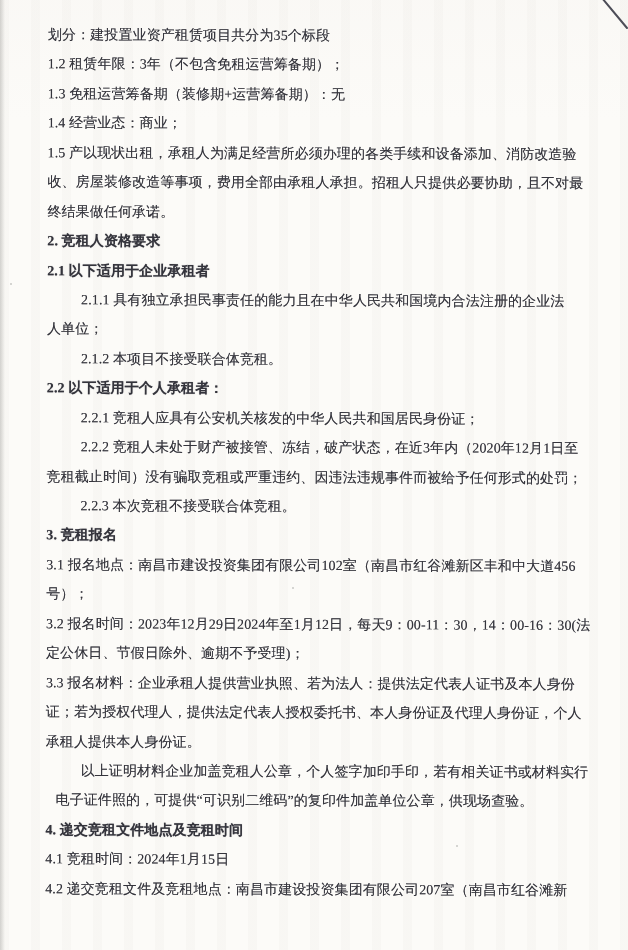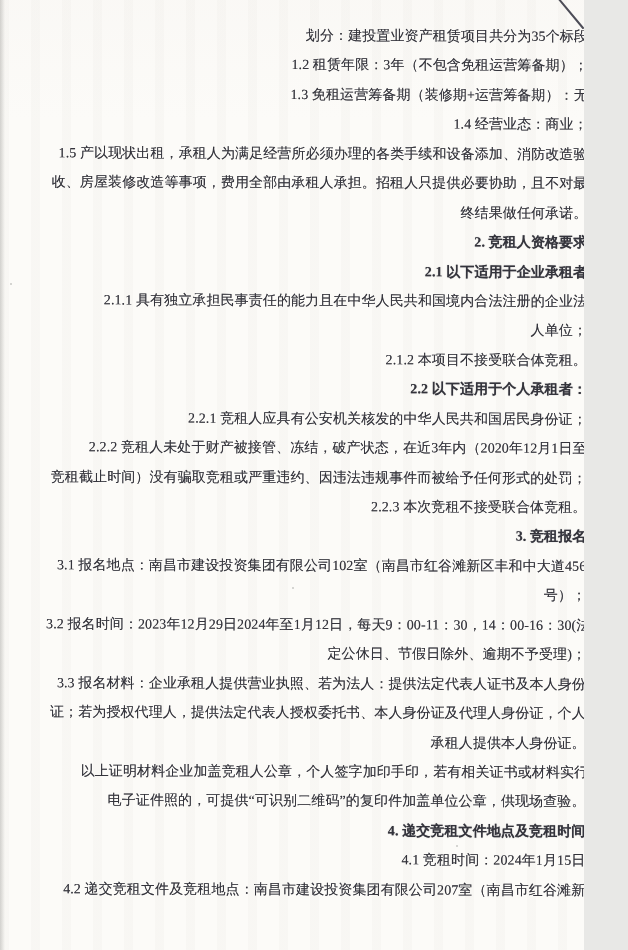--- a/index.html
+++ b/index.html
@@ -9,27 +9,26 @@
     --c-edge:#9a9a96;
   }
   html,body{margin:0;padding:0;}
   body{
     width:628px;height:950px;
     background:#e8e8e6;
     font-family:"Liberation Serif","DejaVu Serif",serif;
   }
   .page{
     position:relative;
-    width:584px;height:950px;
+    width:628px;height:950px;
     overflow:hidden;
     background:
       repeating-linear-gradient(90deg, rgba(238,236,232,0.28) 0 9px, rgba(255,255,255,0) 9px 31px),
       linear-gradient(180deg, rgba(248,246,243,0.5), rgba(255,255,255,0) 120px),
       var(--c-paper);
-    text-align: right;
   }
   .edge-shadow{
     position:absolute;left:0;top:0;width:5px;height:100%;
     background:linear-gradient(90deg, rgba(122,122,118,0.30), rgba(122,122,118,0));
     pointer-events:none;
   }
   .corner-line{
     position:absolute;top:0;right:0;width:60px;height:40px;
     pointer-events:none;
   }

